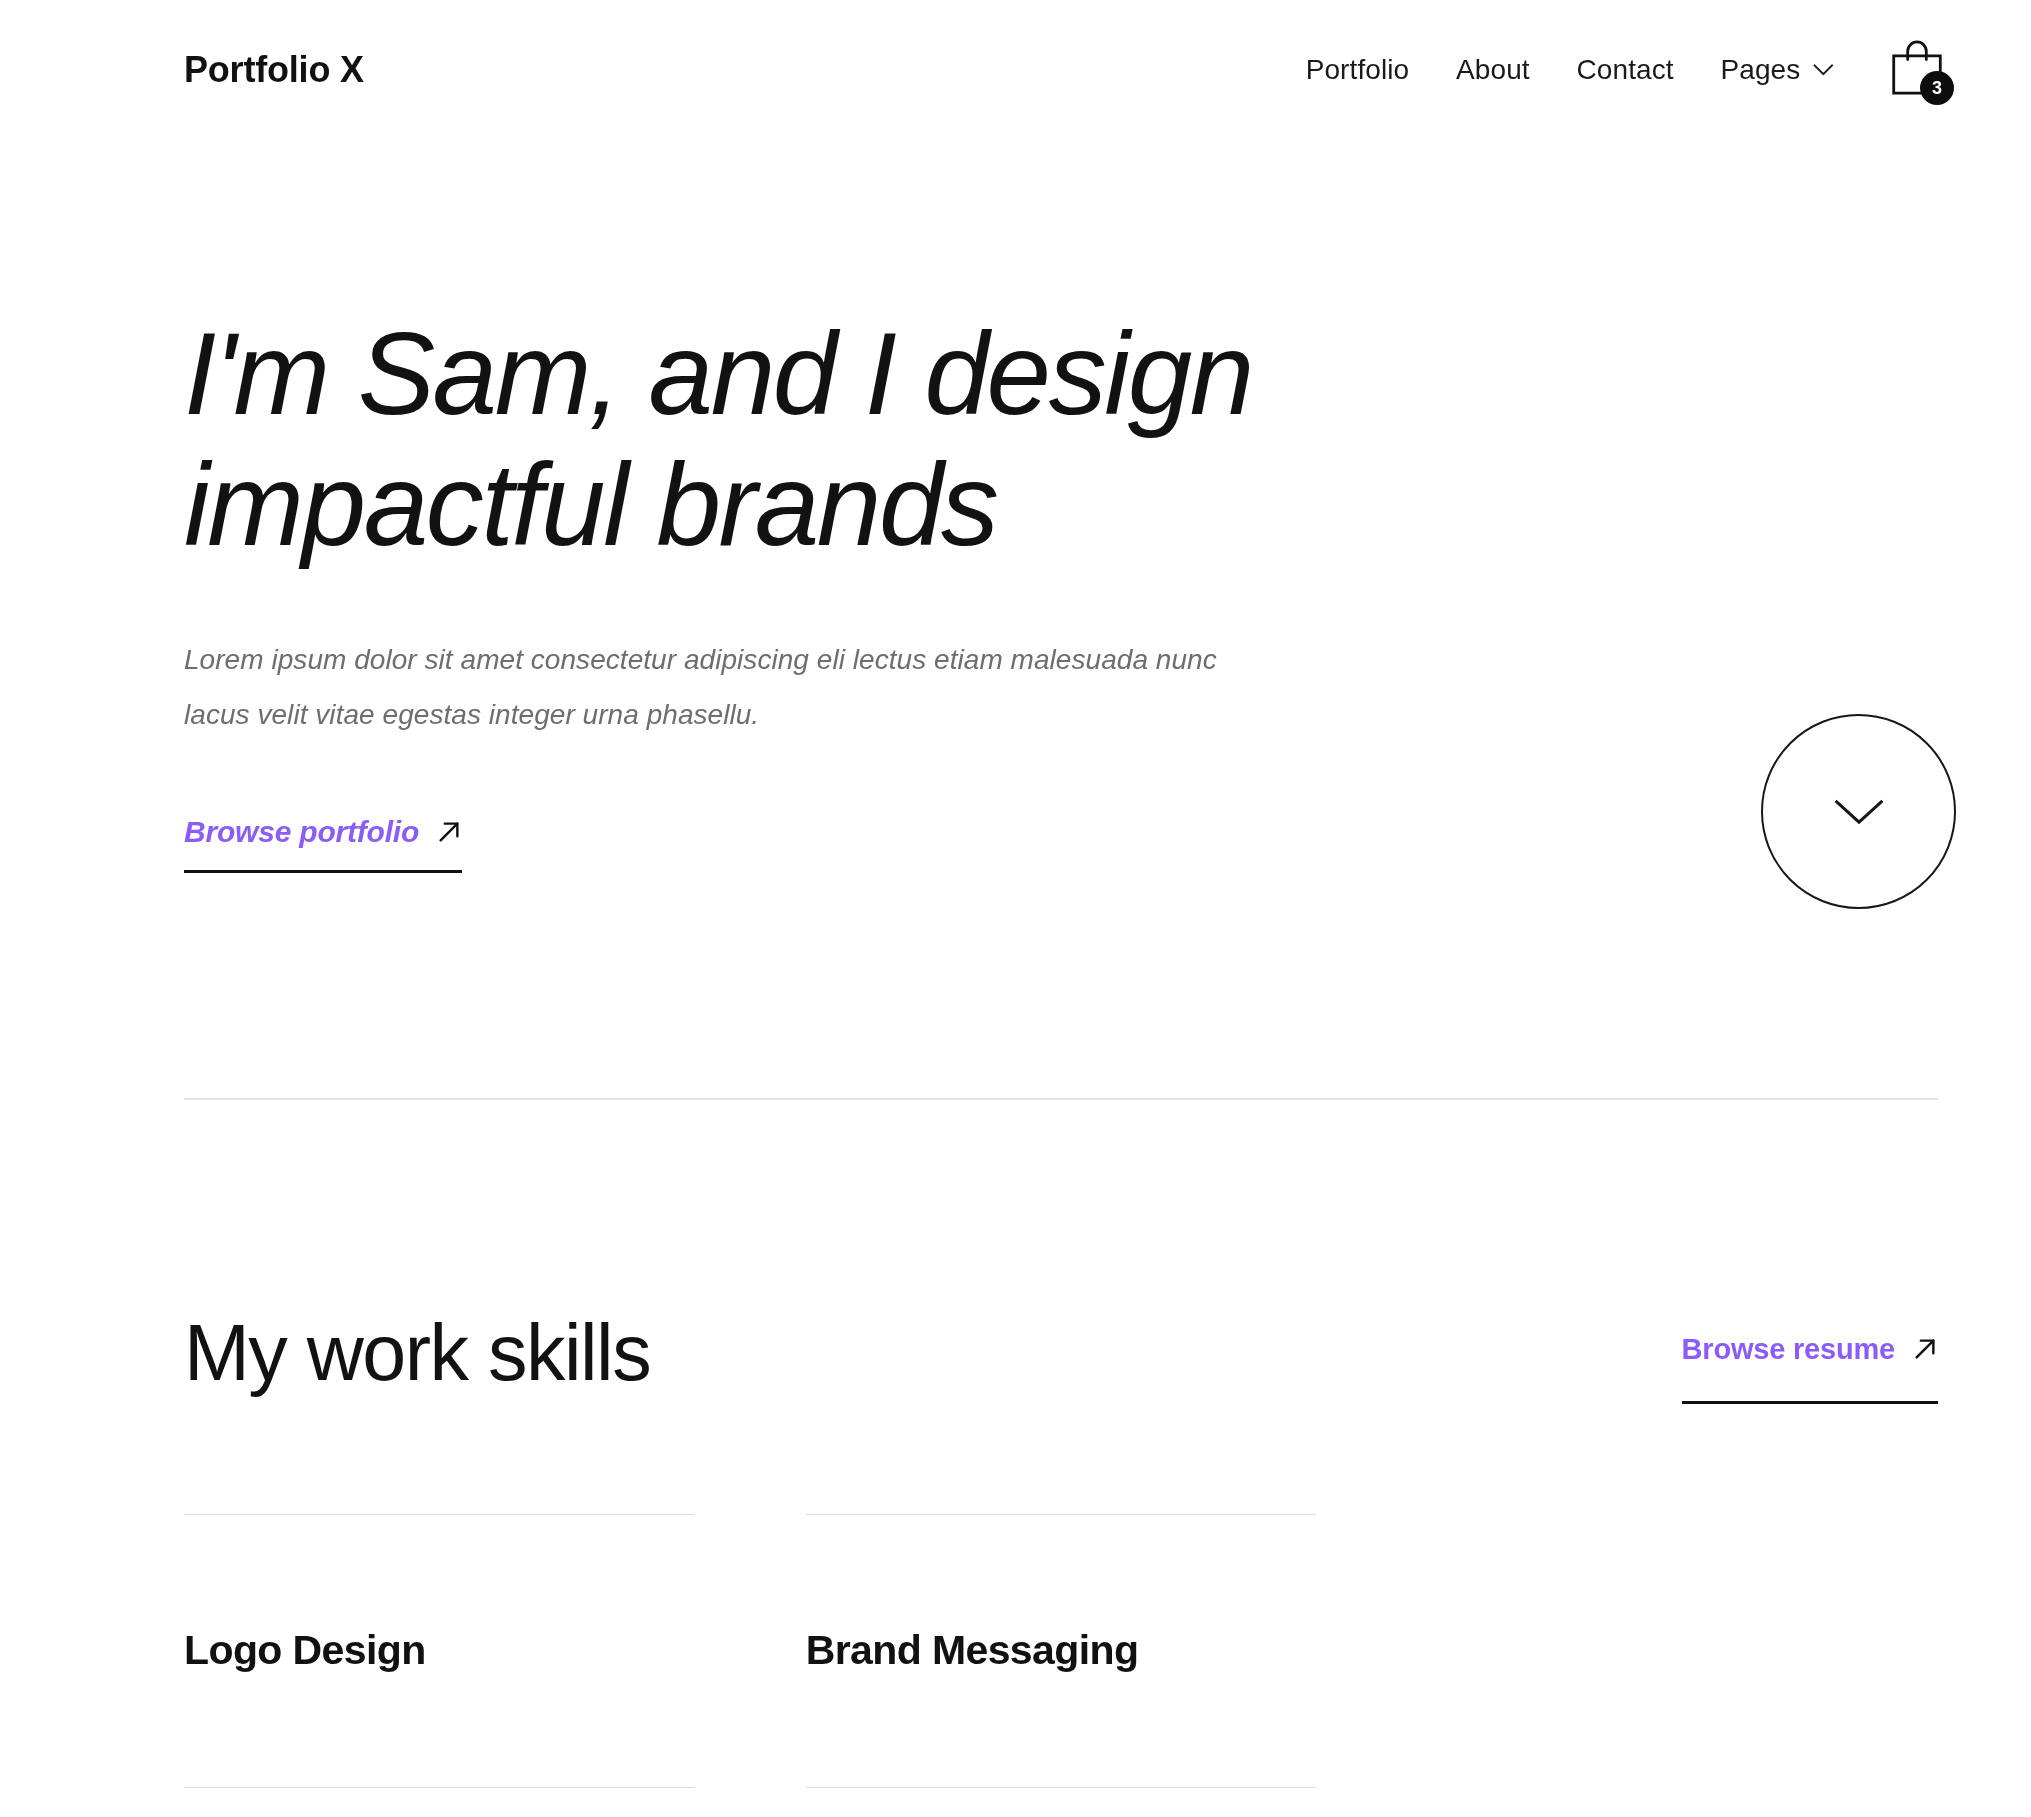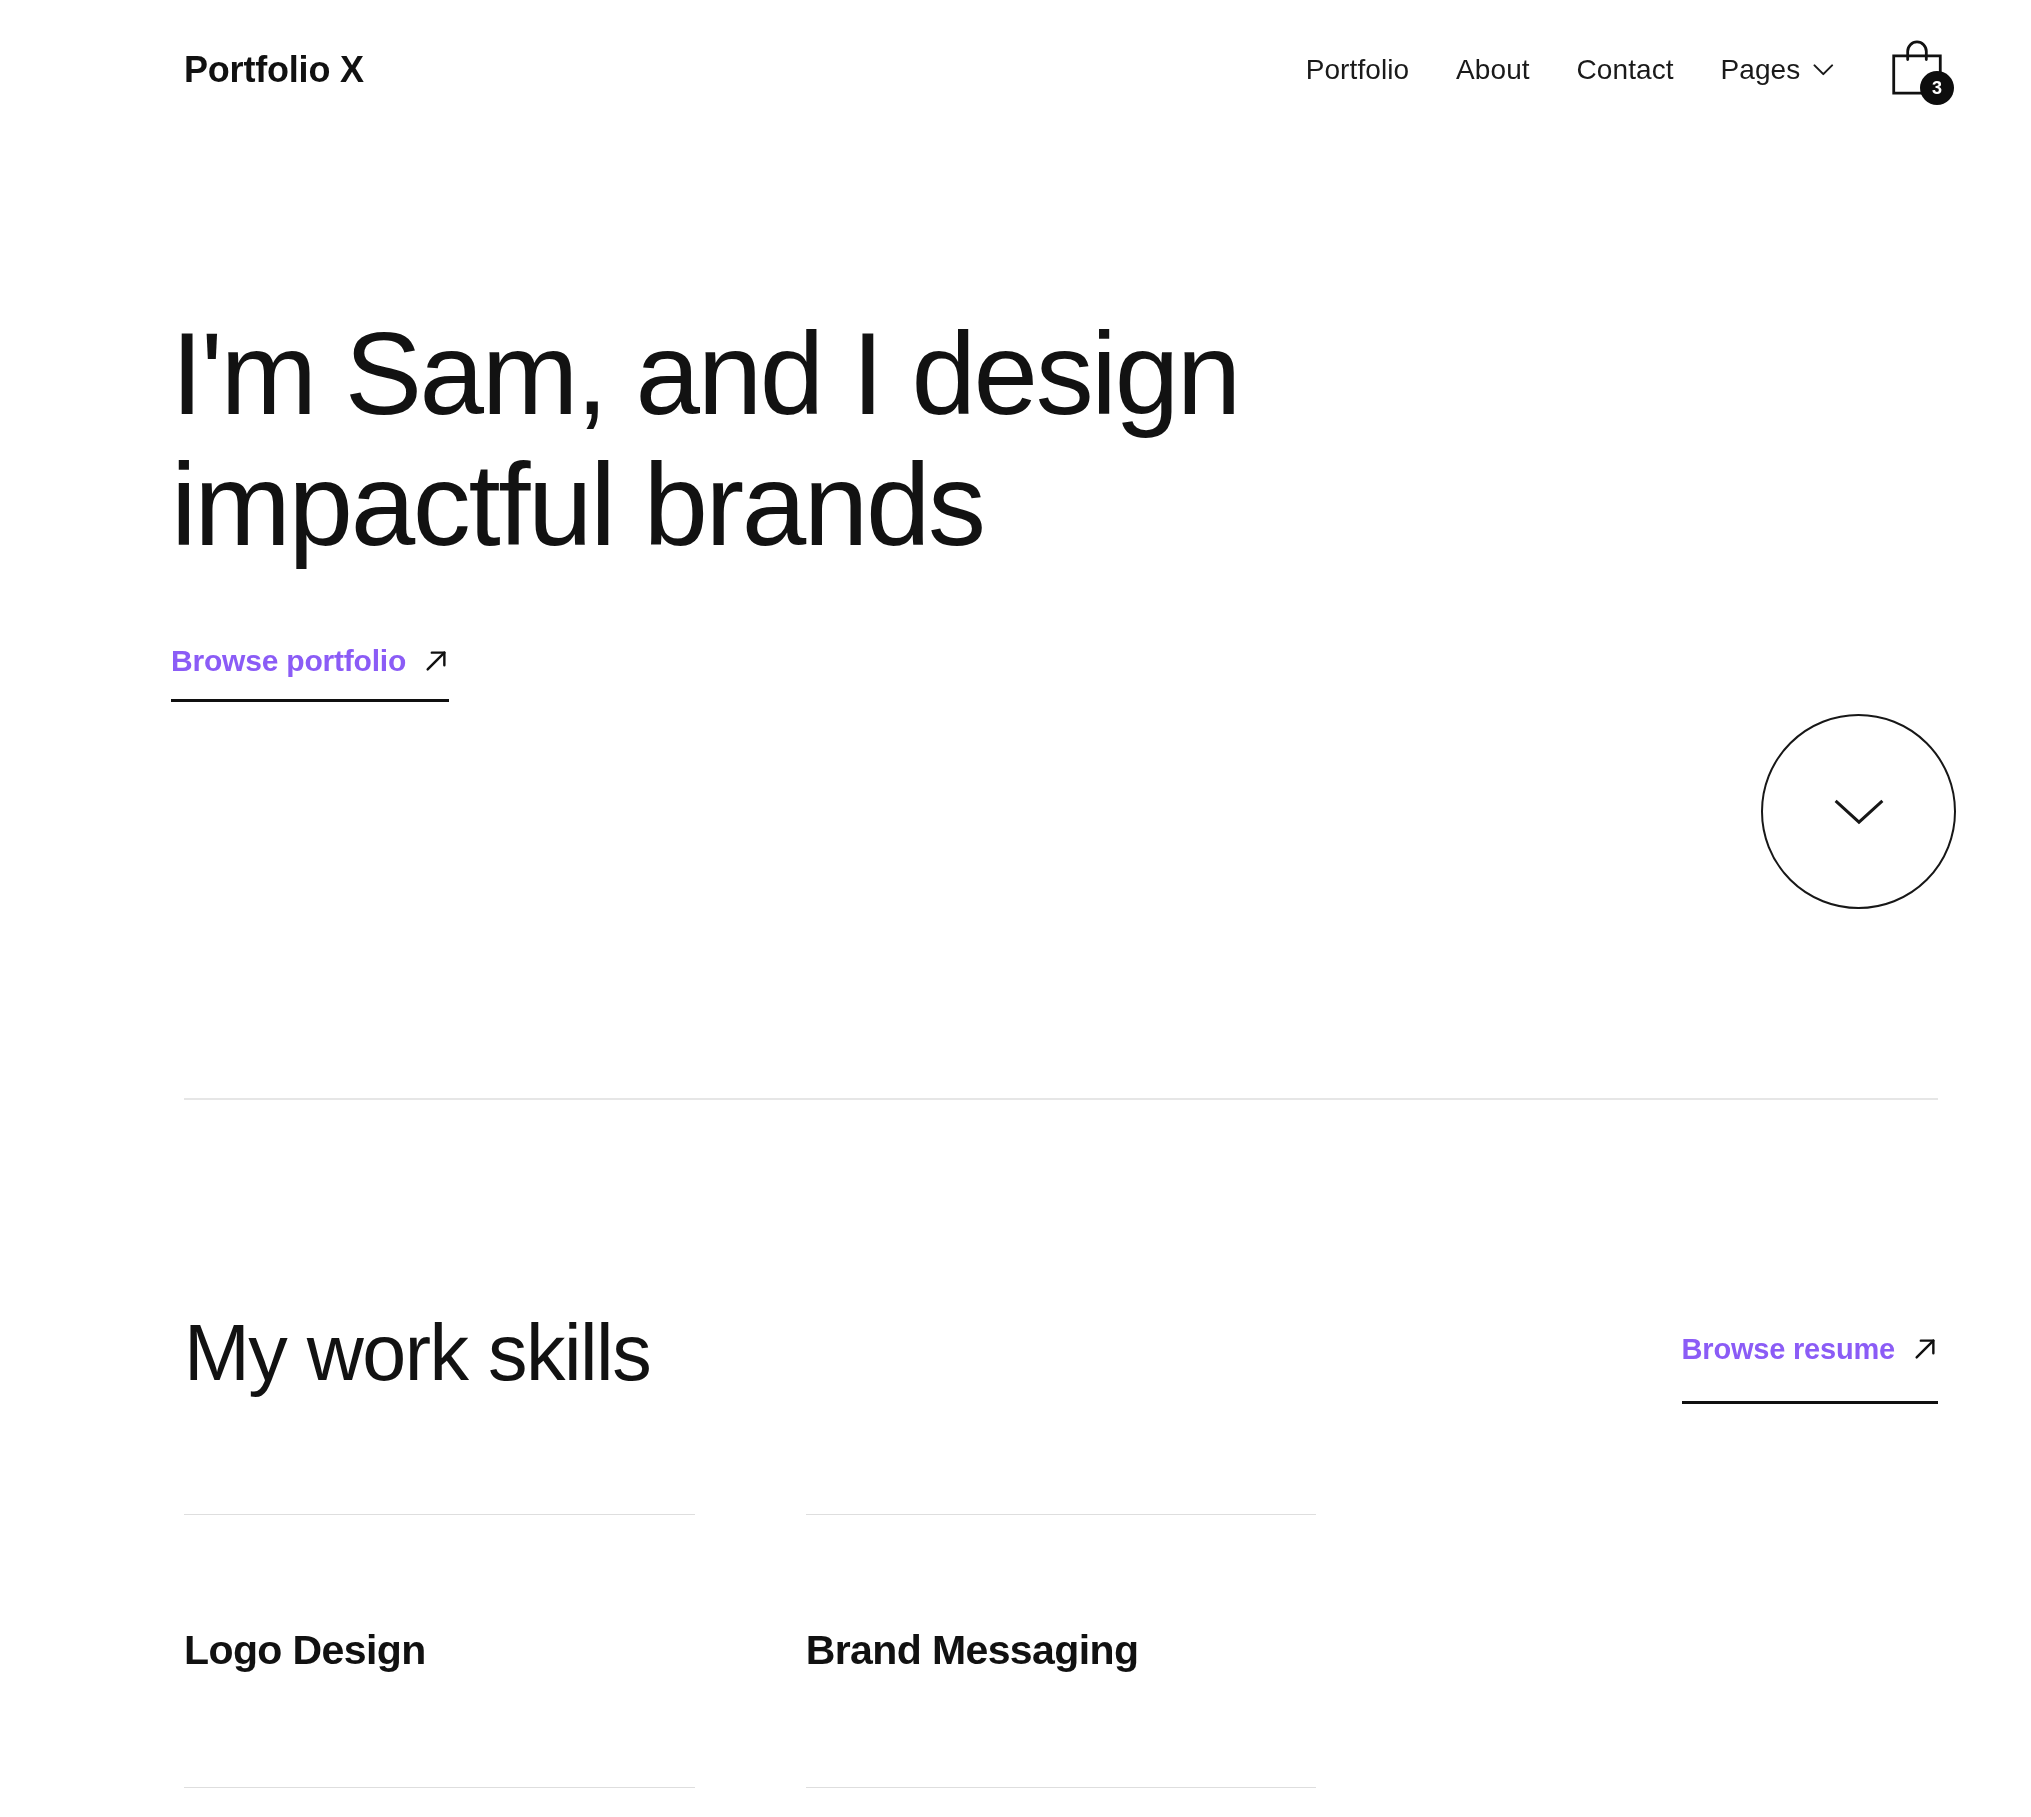--- a/index.html
+++ b/index.html
@@ -99,22 +99,23 @@
     display: flex;
     align-items: center;
     justify-content: center;
     line-height: 1;
   }
 
   
   .hero {
     position: absolute;
     top: 309px;
-    left: 126px;
+    left: 139px;
     width: 1754px;
+    font-style: italic;
   }
 
   .hero-title {
     font-size: 116px;
     font-weight: 400;
     line-height: 1.13;
     letter-spacing: -2.4px;
     color: #121212;
     max-width: 1405px;
   }
@@ -269,20 +270,21 @@
           <path d="M4 18H54V58H4V18Z" stroke="#111111" stroke-width="3" fill="none"></path>
           <path d="M19 22V13C19 7.5 23.5 3 29 3C34.5 3 39 7.5 39 13V22" stroke="#111111" stroke-width="3" fill="none" stroke-linecap="round"></path>
         </svg>
       </span>
       <span class="cart-badge">3</span>
     </div>
   </header>
 
   <section class="hero">
     <h1 class="hero-title">I'm Sam, and I design impactful brands</h1>
+    <p class="hero-sub">Lorem ipsum dolor sit amet consectetur adipiscing eli lectus etiam malesuada nunc lacus velit vitae egestas integer urna phasellu.</p>
 
     <div class="browse-portfolio-wrap">
       <a class="link-arrow">
         <span>Browse portfolio</span>
         <span class="arrow-ne">
           <svg viewBox="0 0 28 28" fill="none" xmlns="http://www.w3.org/2000/svg">
             <path d="M5 23L23 5" stroke="#101010" stroke-width="2.6" stroke-linecap="round"></path>
             <path d="M9.5 5H23V18.5" stroke="#101010" stroke-width="2.6" stroke-linecap="round" stroke-linejoin="round"></path>
           </svg>
         </span>

